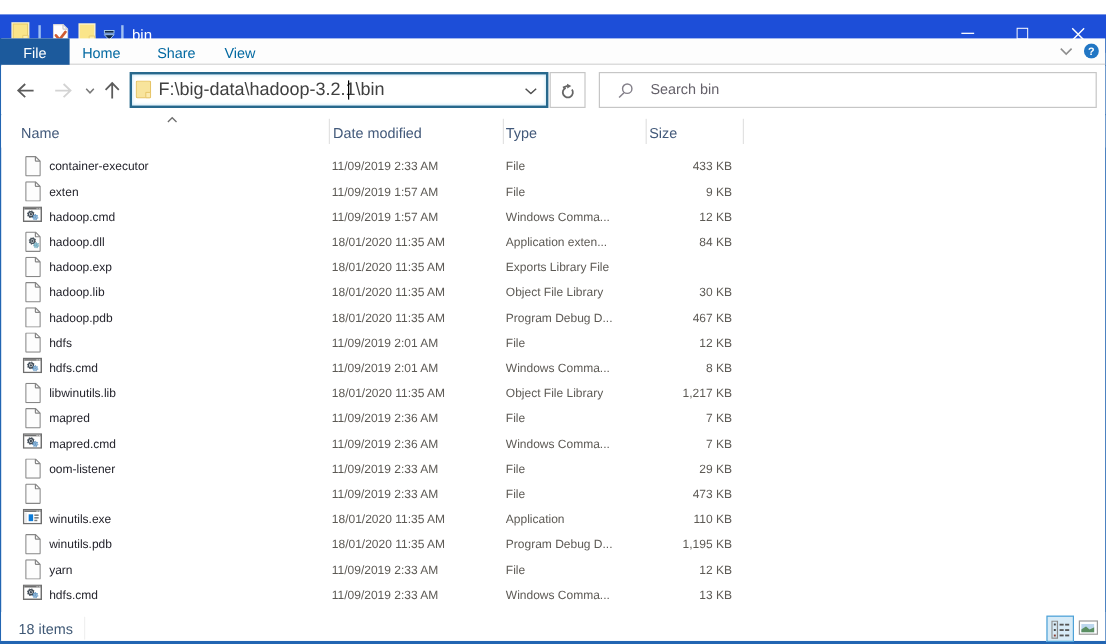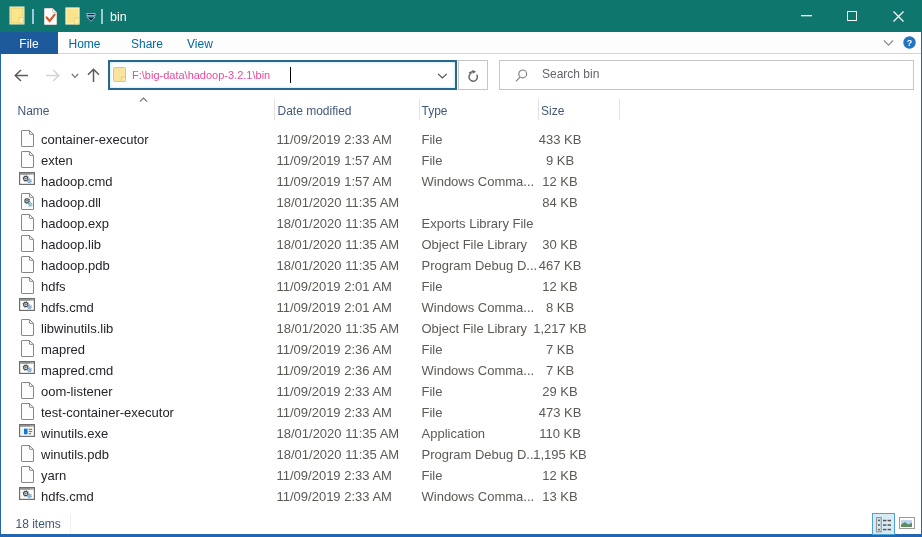--- a/index.html
+++ b/index.html
@@ -1,47 +1,47 @@
 <!DOCTYPE html>
 <html><head><meta charset="utf-8"><style>
 *{margin:0;padding:0;box-sizing:border-box}
 html,body{width:922px;height:537px;overflow:hidden}
 body{font-family:"Liberation Sans",sans-serif;background:#fff;position:relative;font-size:12px}
 .abs{position:absolute}
 
-.tb{position:absolute;left:0;top:0;width:922px;height:32px;background:#0f766e}
+.tb{position:absolute;left:0;top:12px;width:922px;height:32px;background:#1d4ed8}
 .tb .title{position:absolute;left:110px;top:2px;line-height:31px;color:#fff;font-size:12.5px}
 .qsep{position:absolute;top:8.5px;width:2px;height:15px;background:rgba(195,222,248,.8)}
 
 .bl{position:absolute;left:0;top:32px;width:1px;height:502px;background:#2265b2}
 .br{position:absolute;right:0;top:32px;width:1px;height:502px;background:#2265b2}
 .bb{position:absolute;left:0;top:534px;width:922px;height:3px;background:#2265b2}
 
 .menu{position:absolute;left:1px;top:32px;width:920px;height:22px;background:#fdfdfd;border-bottom:1px solid #d4d4d4}
 .ftab{position:absolute;left:-1px;top:0;width:58px;height:22px;background:#1c5a9c;color:#fff;text-align:center;line-height:25px}
 .mtab{position:absolute;top:0;height:22px;line-height:25px;color:#0369a1}
 
 .navbar{position:absolute;left:1px;top:55px;width:920px;height:40px;background:#fff}
 .addr{position:absolute;left:108px;top:59.5px;width:349px;height:30px;background:#fff;border:2px solid #27688c;box-shadow:inset 0 0 3px rgba(130,200,235,.6)}
-.addr .txt{position:absolute;left:22px;top:0;line-height:26px;color:#ec4899;font-size:11px;white-space:pre}
+.addr .txt{position:absolute;left:22px;top:0;line-height:26px;color:#404040;font-size:15px;white-space:pre}
 .caret{position:absolute;top:5px;width:1px;height:16px;background:#000}
 .rfr{position:absolute;left:458px;top:60px;width:30px;height:29.5px;border:1px solid #c6c6c6;background:#fff}
 .srch{position:absolute;left:499px;top:60px;width:415px;height:29.5px;border:1px solid #c6c6c6;background:#fff}
 .srch .ph{position:absolute;left:42px;top:0;line-height:27px;color:#65616a;font-size:12px}
 
 .hdr{position:absolute;left:1px;top:96px;width:920px;height:27px;background:#fff}
 .hc{position:absolute;top:0;line-height:30px;color:#42597a;font-size:12px}
 .hsep{position:absolute;top:3px;width:1px;height:21px;background:#e2e2e2}
 
-.r{position:absolute;left:1px;width:920px;height:21px;font-size:13px}
+.r{position:absolute;left:1px;width:920px;height:21px;font-size:10px}
 .r .ic{position:absolute;top:1px}
 .r .n{position:absolute;left:40px;line-height:21px;color:#24242c;white-space:pre}
 .r .d{position:absolute;left:275.5px;line-height:21px;color:#5d5a55}
 .r .t{position:absolute;left:420.5px;line-height:21px;color:#5d5a55}
-.r .s{position:absolute;left:509px;width:100px;line-height:21px;color:#5d5a55;text-align:center}
+.r .s{position:absolute;left:509px;width:100px;line-height:21px;color:#5d5a55;text-align:right}
 
 .status{position:absolute;left:1px;top:510px;width:920px;height:24px;background:#fff}
 .status .cnt{position:absolute;left:14.5px;top:2px;line-height:24px;color:#3f5875;font-size:12px}
 </style></head><body>
 
 <div class="tb">
   <svg class="abs" style="left:9px;top:6px" width="16" height="19" viewBox="0 0 16 19">
       <rect x="1.2" y="1.2" width="13.6" height="16.6" fill="#fae58a" stroke="#fdf4cb" stroke-width="1.4"></rect>
       <rect x="2" y="2" width="12" height="15" fill="none" stroke="#e3c967" stroke-width=".8"></rect>
       <path d="M10 11.5h4.5v5.8h-3.4a1.1 1.1 0 0 1-1.1-1.1z" fill="#fdeeab" stroke="#e8cd6d" stroke-width=".8"></path>
@@ -223,20 +223,21 @@
           <line x1="8.27" y1="13.00" x2="7.92" y2="13.61"></line>
           <line x1="7.37" y1="11.67" x2="6.68" y2="11.78"></line>
           <line x1="7.84" y1="10.14" x2="7.33" y2="9.66"></line>
           <line x1="9.34" y1="9.56" x2="9.39" y2="8.86"></line>
           <line x1="10.73" y1="10.36" x2="11.31" y2="9.97"></line>
         </g>
         <circle cx="9.2" cy="11.4" r="0.55" fill="none" stroke="#74aec2" stroke-width=".9"></circle>
       </svg></span>
     <span class="n">hadoop.dll</span>
     <span class="d">18/01/2020 11:35 AM</span>
+    <span class="t">Application exten...</span>
     <span class="s">84 KB</span>
   </div>
 <div class="r" style="top:212.5px">
     <span class="ic" style="left:20px"><svg width="13" height="17" viewBox="0 0 13 17">
         <path d="M1 .5h7.6l3.9 3.9V16a.5.5 0 0 1-.5.5H1A.5.5 0 0 1 .5 16V1A.5.5 0 0 1 1 .5z" fill="#fdfdfd" stroke="#878787"></path>
         <path d="M8.5 .5v3.3a.5.5 0 0 0 .5.5h3.4" fill="none" stroke="#878787"></path>
       </svg></span>
     <span class="n">hadoop.exp</span>
     <span class="d">18/01/2020 11:35 AM</span>
     <span class="t">Exports Library File</span>
@@ -369,21 +370,20 @@
     <span class="n">oom-listener</span>
     <span class="d">11/09/2019 2:33 AM</span>
     <span class="t">File</span>
     <span class="s">29 KB</span>
   </div>
 <div class="r" style="top:401.5px">
     <span class="ic" style="left:20px"><svg width="13" height="17" viewBox="0 0 13 17">
         <path d="M1 .5h7.6l3.9 3.9V16a.5.5 0 0 1-.5.5H1A.5.5 0 0 1 .5 16V1A.5.5 0 0 1 1 .5z" fill="#fdfdfd" stroke="#878787"></path>
         <path d="M8.5 .5v3.3a.5.5 0 0 0 .5.5h3.4" fill="none" stroke="#878787"></path>
       </svg></span>
-    <span class="n">test-container-executor</span>
     <span class="d">11/09/2019 2:33 AM</span>
     <span class="t">File</span>
     <span class="s">473 KB</span>
   </div>
 <div class="r" style="top:422.5px">
     <span class="ic" style="left:18px"><svg width="16" height="13" viewBox="0 0 16 13">
         <rect x=".6" y=".6" width="14.8" height="11.8" fill="#fff" stroke="#6e6e6e" stroke-width="1.2"></rect>
         <rect x="1.2" y="1.3" width="13.6" height="1.3" fill="#6e6e6e"></rect>
         <circle cx="11.9" cy="1.95" r=".5" fill="#fff"></circle>
         <circle cx="13.7" cy="1.95" r=".5" fill="#fff"></circle>

